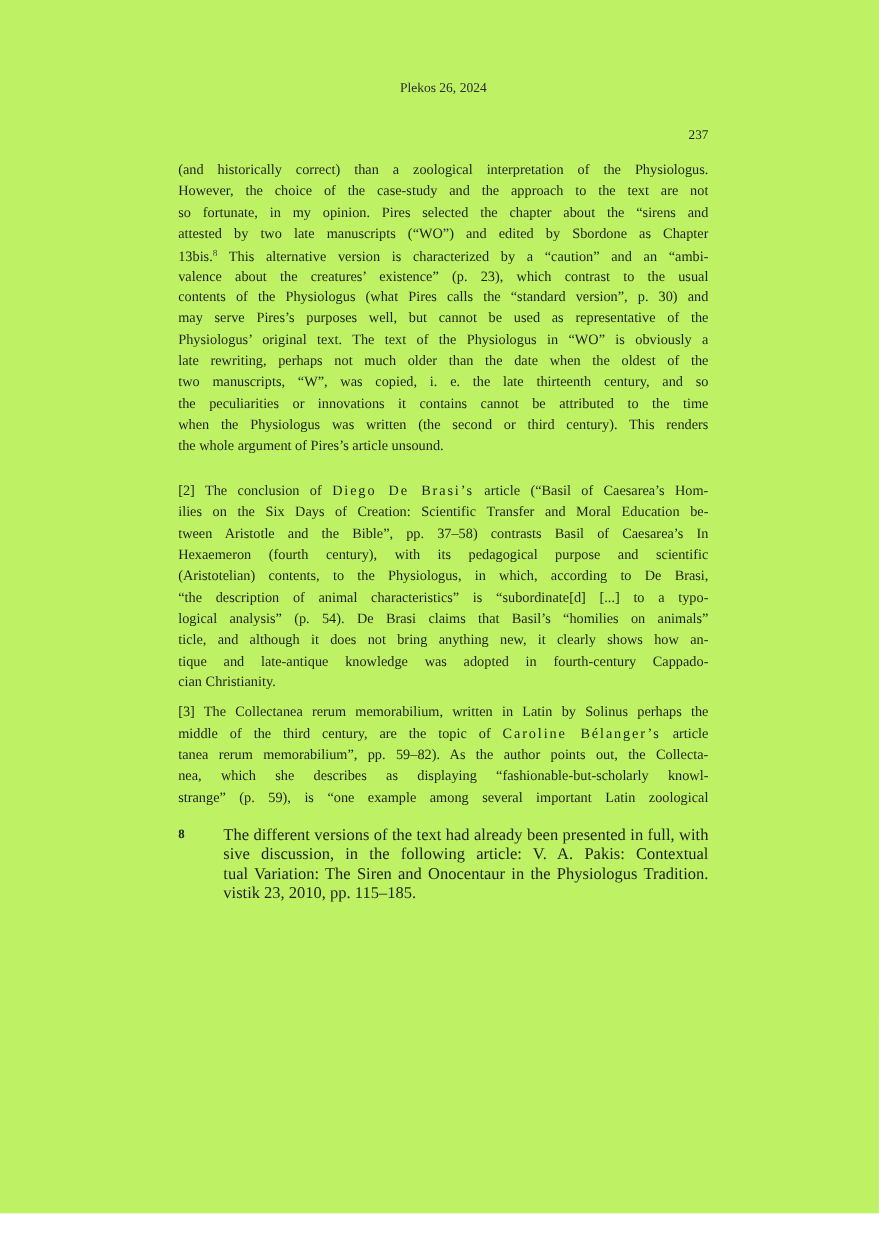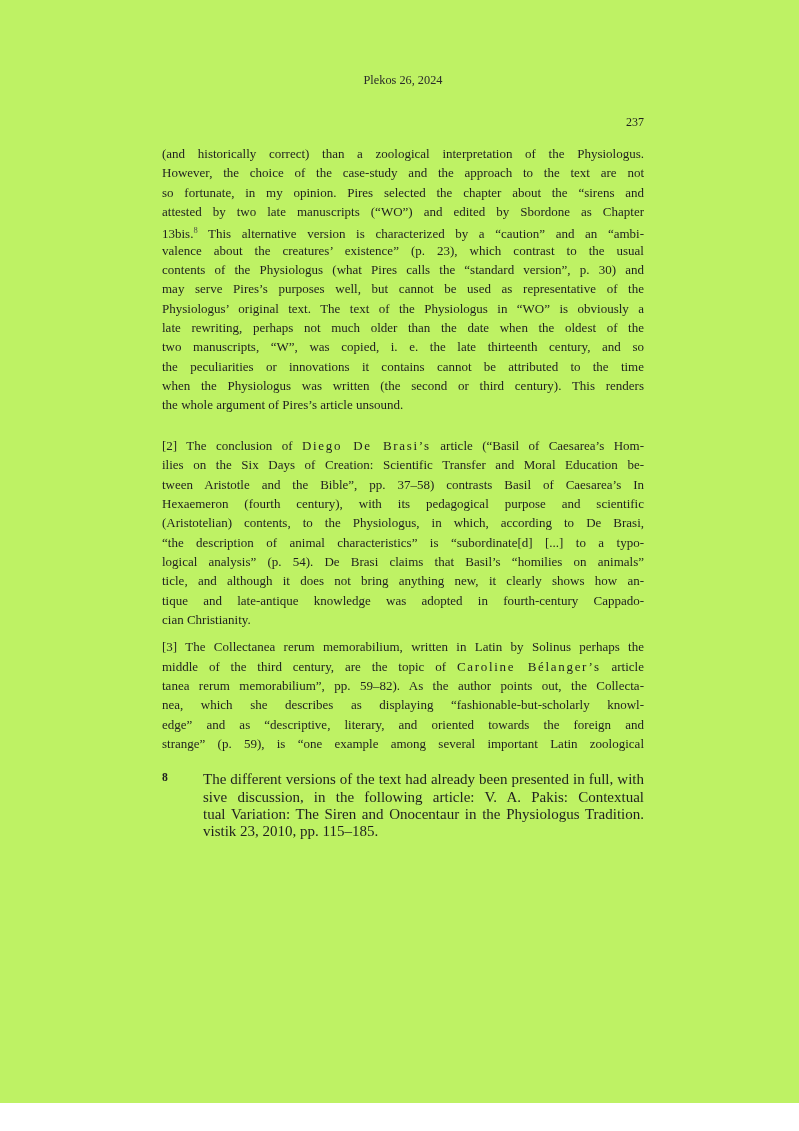--- a/index.html
+++ b/index.html
@@ -112,21 +112,20 @@
         <div class="line"><span>ticle, and although it does not bring anything new, it clearly shows how an-</span></div>
         <div class="line"><span>tique and late-antique knowledge was adopted in fourth-century Cappado-</span></div>
         <div class="line last"><span>cian Christianity.</span></div>
       </div>
 
     <div class="paragraph para-3">
         <div class="line"><span>[3] The </span><span class="it">Collectanea rerum memorabilium</span><span>, written in Latin by Solinus perhaps the</span></div>
         <div class="line"><span>middle of the third century, are the topic of </span><span class="spaced">Caroline Bélanger’s</span><span> article</span></div>
         <div class="line"><span class="it">tanea rerum memorabilium</span><span>”, pp. 59–82). As the author points out, the </span><span class="it">Collecta-</span></div>
         <div class="line"><span class="it">nea</span><span>, which she describes as displaying “fashionable-but-scholarly knowl-</span></div>
-        <div class="line"><span>edge” and as “descriptive, literary, and oriented towards the foreign and</span></div>
         <div class="line"><span>strange” (p. 59), is “one example among several important Latin zoological</span></div>
       </div>
 
     <div class="footnote">
       <span class="footnote-number">8</span>
       <div class="paragraph footnote-body">
           <div class="line"><span>The different versions of the text had already been presented in full, with an exten-</span></div>
           <div class="line"><span>sive discussion, in the following article: V. A. Pakis: Contextual Duplicity and Tex-</span></div>
           <div class="line"><span>tual Variation: The Siren and Onocentaur in the Physiologus Tradition. In: Mediae-</span></div>
           <div class="line last"><span>vistik 23, 2010, pp. 115–185.</span></div>

